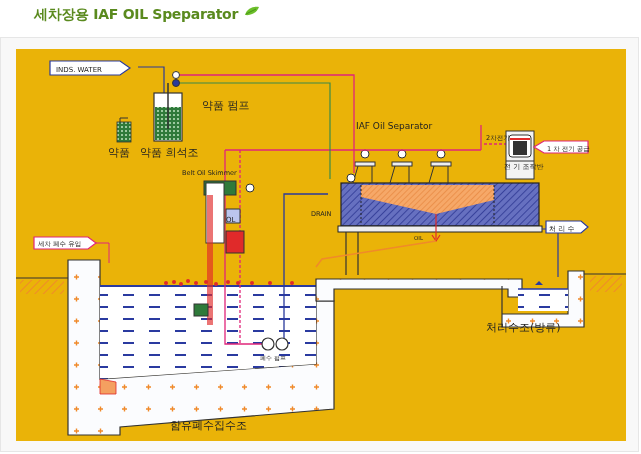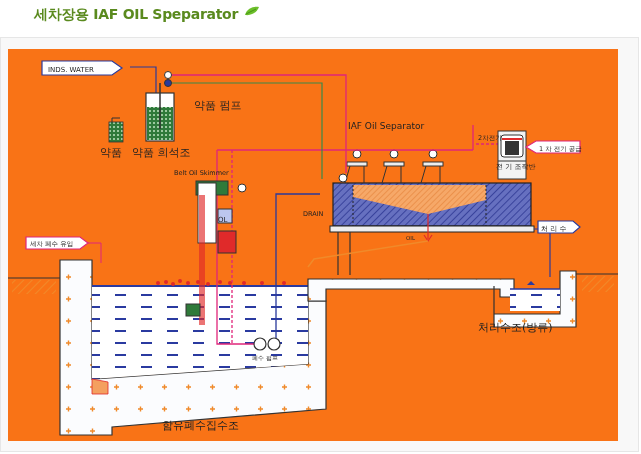--- a/index.html
+++ b/index.html
@@ -1,21 +1,21 @@
 <!DOCTYPE html>
 <html><head>
 <meta charset="utf-8">
 <style>
   html,body{margin:0;padding:0;background:#fff;}
   body{width:641px;height:454px;position:relative;overflow:hidden;font-family:"DejaVu Sans","Liberation Sans",sans-serif;}
   .title{position:absolute;left:2px;top:6px;height:20px;display:flex;align-items:flex-start;gap:6px;margin-left:32px;}
   .title-text{color:#5a8a1e;font-size:14px;font-weight:bold;letter-spacing:-0.3px;font-family:"DejaVu Sans",sans-serif;}
   .leaf{width:16px;height:10px;}
   .frame{position:absolute;left:0;top:37px;width:639px;height:415px;background:#f8f8f8;border:1px solid #e6e6e6;box-sizing:border-box;}
-  .canvas{position:absolute;left:8px;top:49px;width:610px;height:392px;background:#f97316;}
+  .canvas{position:absolute;left:16px;top:49px;width:610px;height:392px;background:#eab308;}
   svg{position:absolute;left:0;top:0;}
   .lbl{font-family:"DejaVu Sans",sans-serif;fill:#222;}
 </style>
 </head>
 <body>
 
 <div class="title">
   <span class="title-text">세차장용 IAF OIL Speparator</span>
   <svg class="leaf" style="position:static" viewBox="0 0 16 10">
     <path d="M1 9 C3 2, 10 0, 15 1 C13 6, 8 10, 1 9 Z" fill="#6cbf2a"></path>

